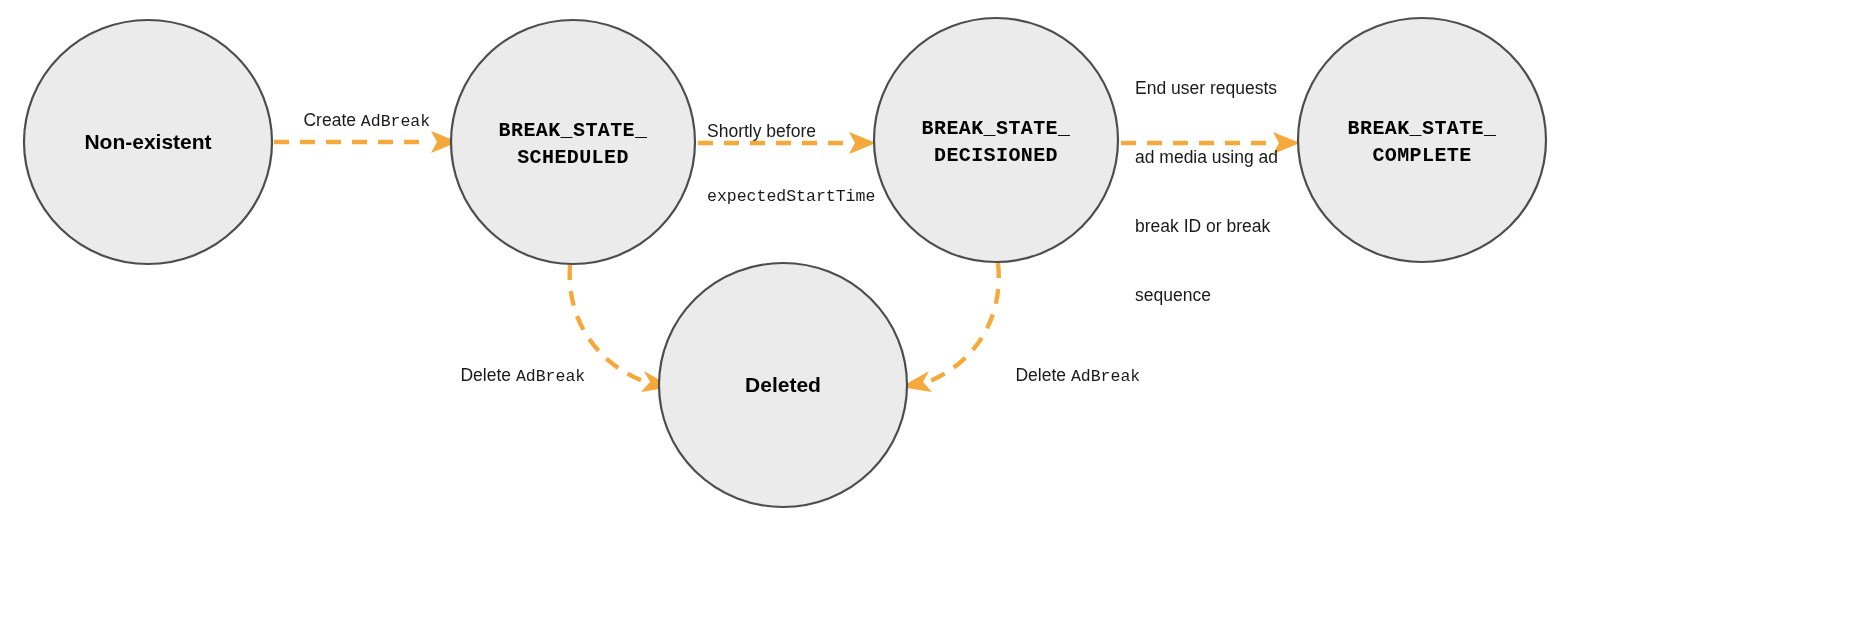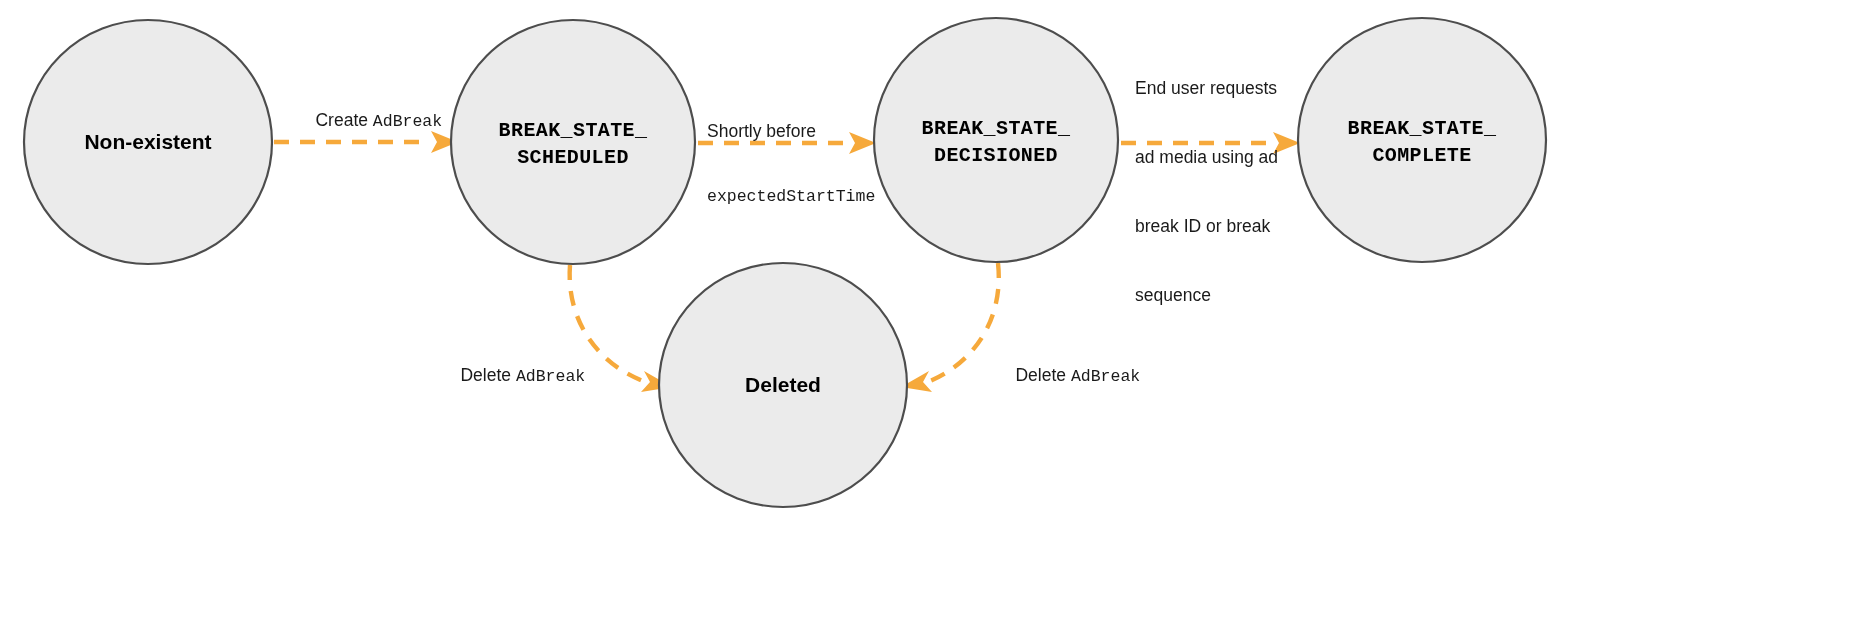--- a/index.html
+++ b/index.html
@@ -129,21 +129,21 @@
       <text class="node-label mono" x="1422" y="156">COMPLETE</text>
     </g>
 
     <g>
       <ellipse class="node-ellipse" cx="783" cy="385" rx="124" ry="122"></ellipse>
       <text class="node-label" x="783" y="386">Deleted</text>
     </g>
 
   </svg>
 
-  <div class="edge-label" style="left:296px; top:87px;">
+  <div class="edge-label" style="left:284px; top:87px;">
     <span>Create </span><span class="mono">AdBreak</span>
   </div>
 
   <div class="edge-label block" style="left:1135px; top:31px;">
     <div>End user requests</div>
     <div>ad media using ad</div>
     <div>break ID or break</div>
     <div>sequence</div>
   </div>
 

